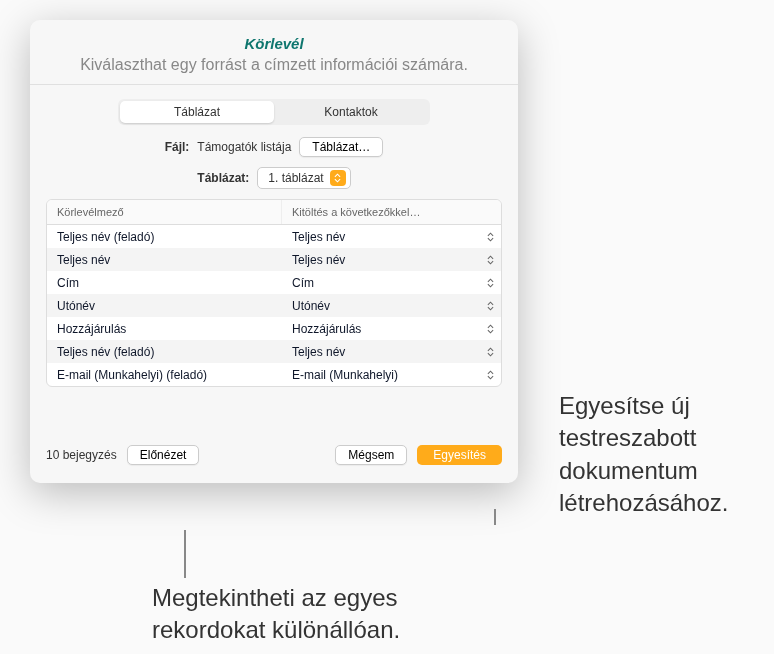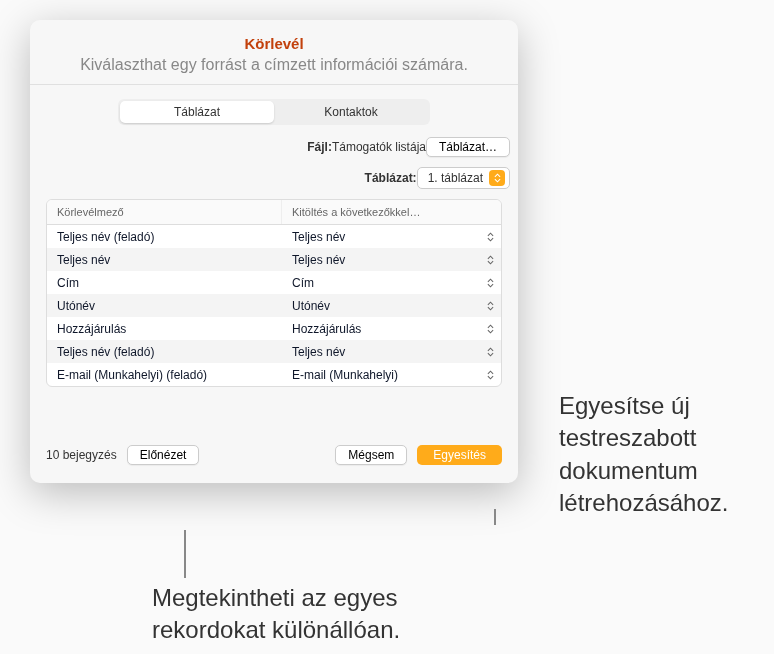--- a/index.html
+++ b/index.html
@@ -27,22 +27,23 @@
       padding-bottom: 18px;
     }
     .dialog-header {
       text-align: center;
       padding: 15px 20px 10px;
       border-bottom: 1px solid #e0e0e0;
     }
     .dialog-title {
       font-size: 15px;
       font-weight: 600;
-      color: #c2410c;
+      color: #0f766e;
       margin-bottom: 4px;
+      font-style: italic;
     }
     .dialog-subtitle {
       font-size: 16px;
       color: #888;
     }
     .tabs {
       display: flex;
       justify-content: center;
       margin: 14px auto 12px;
       width: 312px;
@@ -59,22 +60,23 @@
       color: #333;
       cursor: pointer;
     }
     .tab.active {
       background: #fff;
       box-shadow: 0 1px 2px rgba(0,0,0,0.15);
     }
     .row {
       display: flex;
       align-items: center;
-      justify-content: flex-end;
-      margin: 10px 8px;
+      justify-content: center;
+      gap: 8px;
+      margin: 10px 16px;
       font-size: 12px;
       color: #333;
     }
     .row .label {
       font-weight: 600;
       text-align: right;
     }
     .row .value {
       color: #333;
     }

